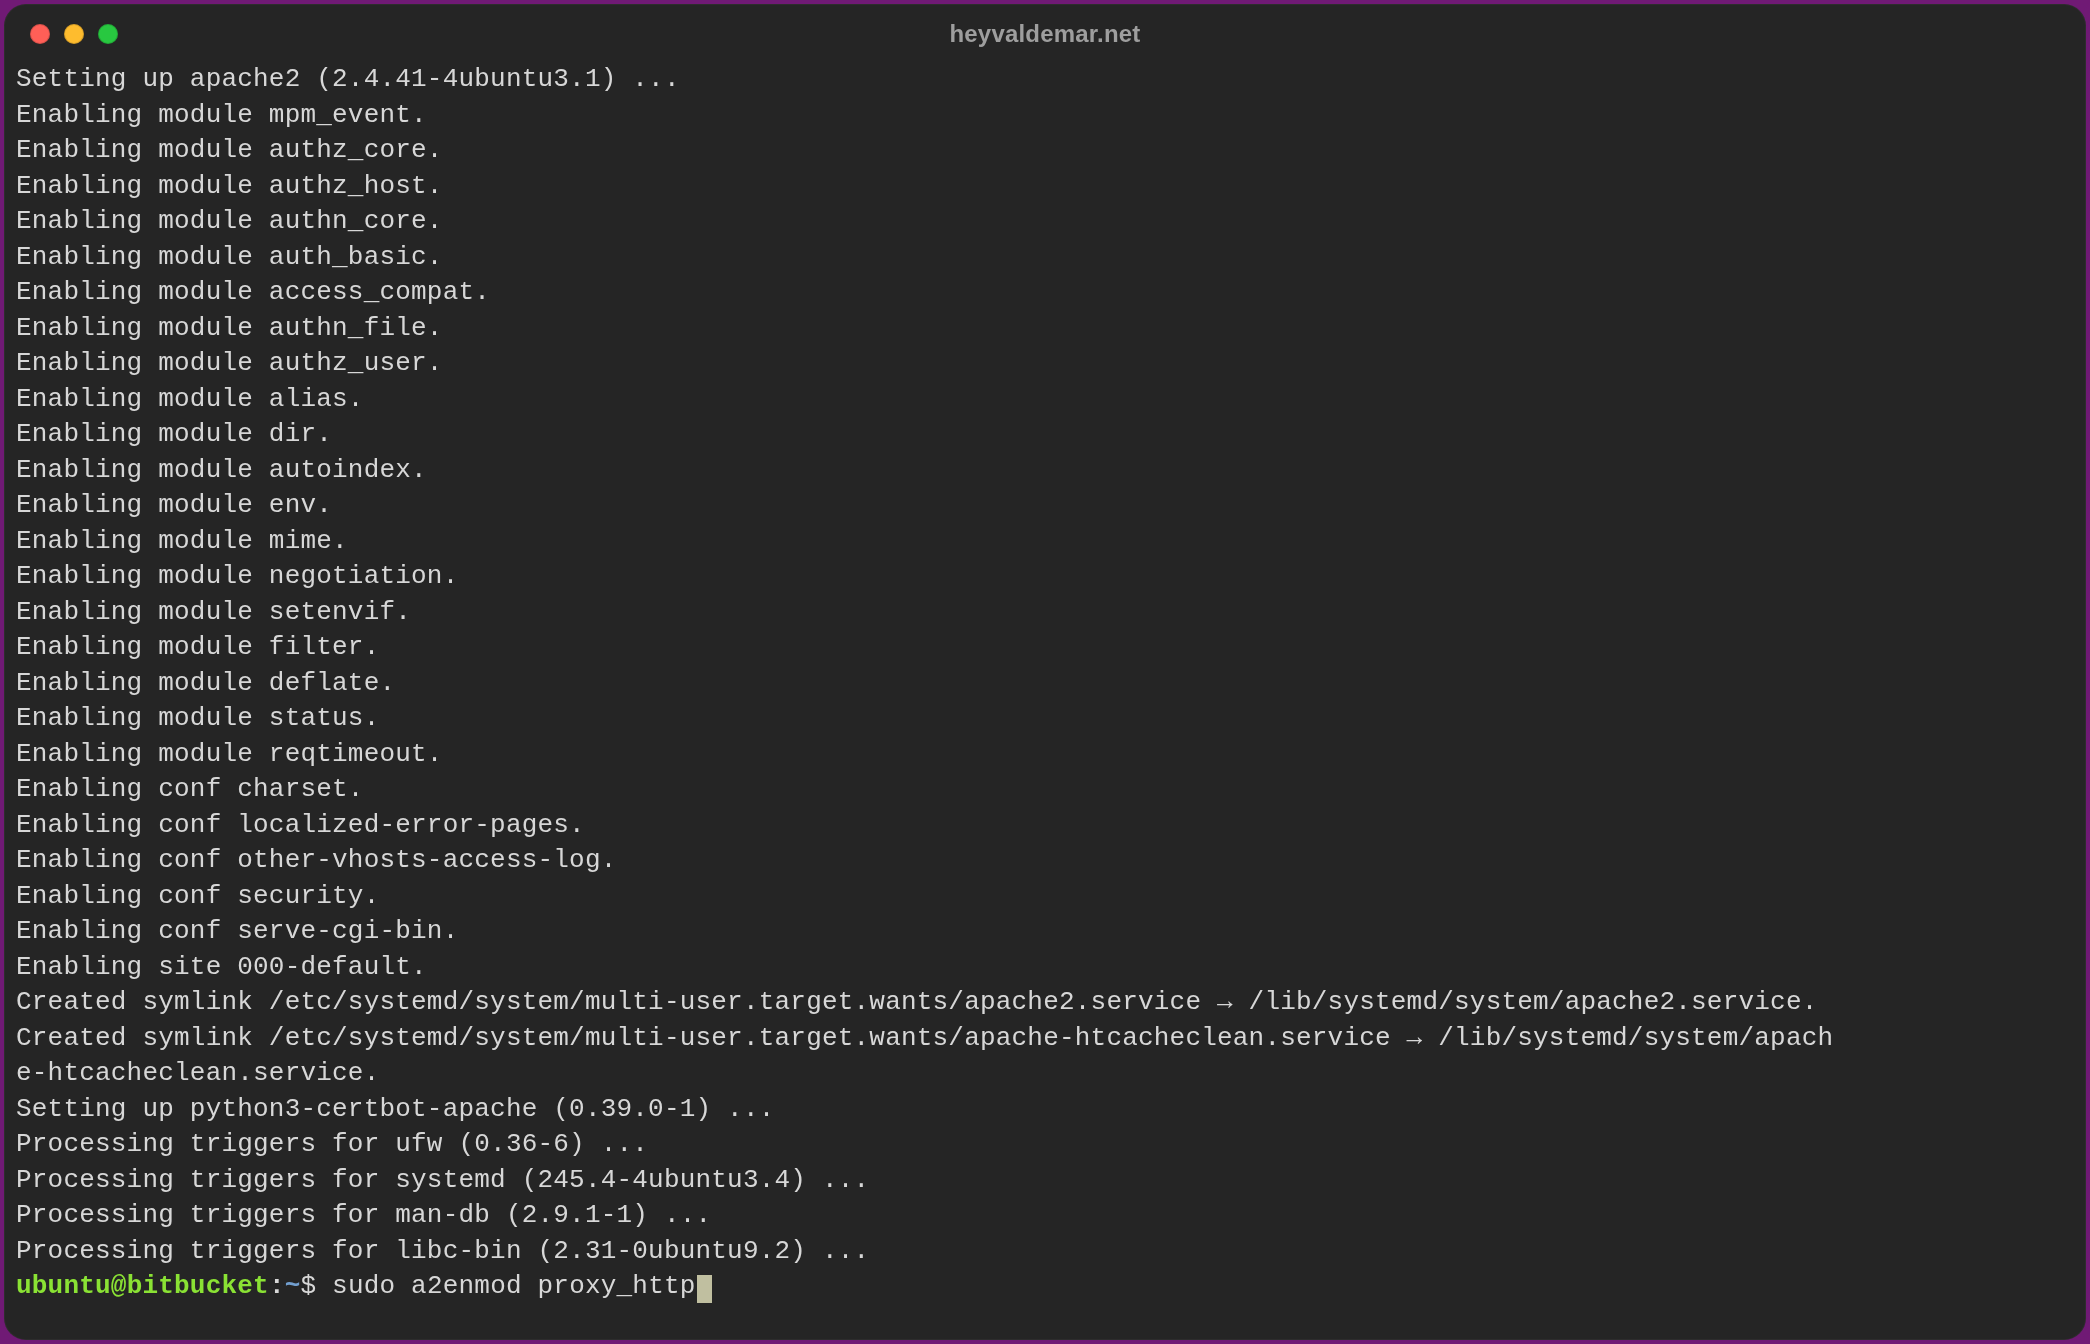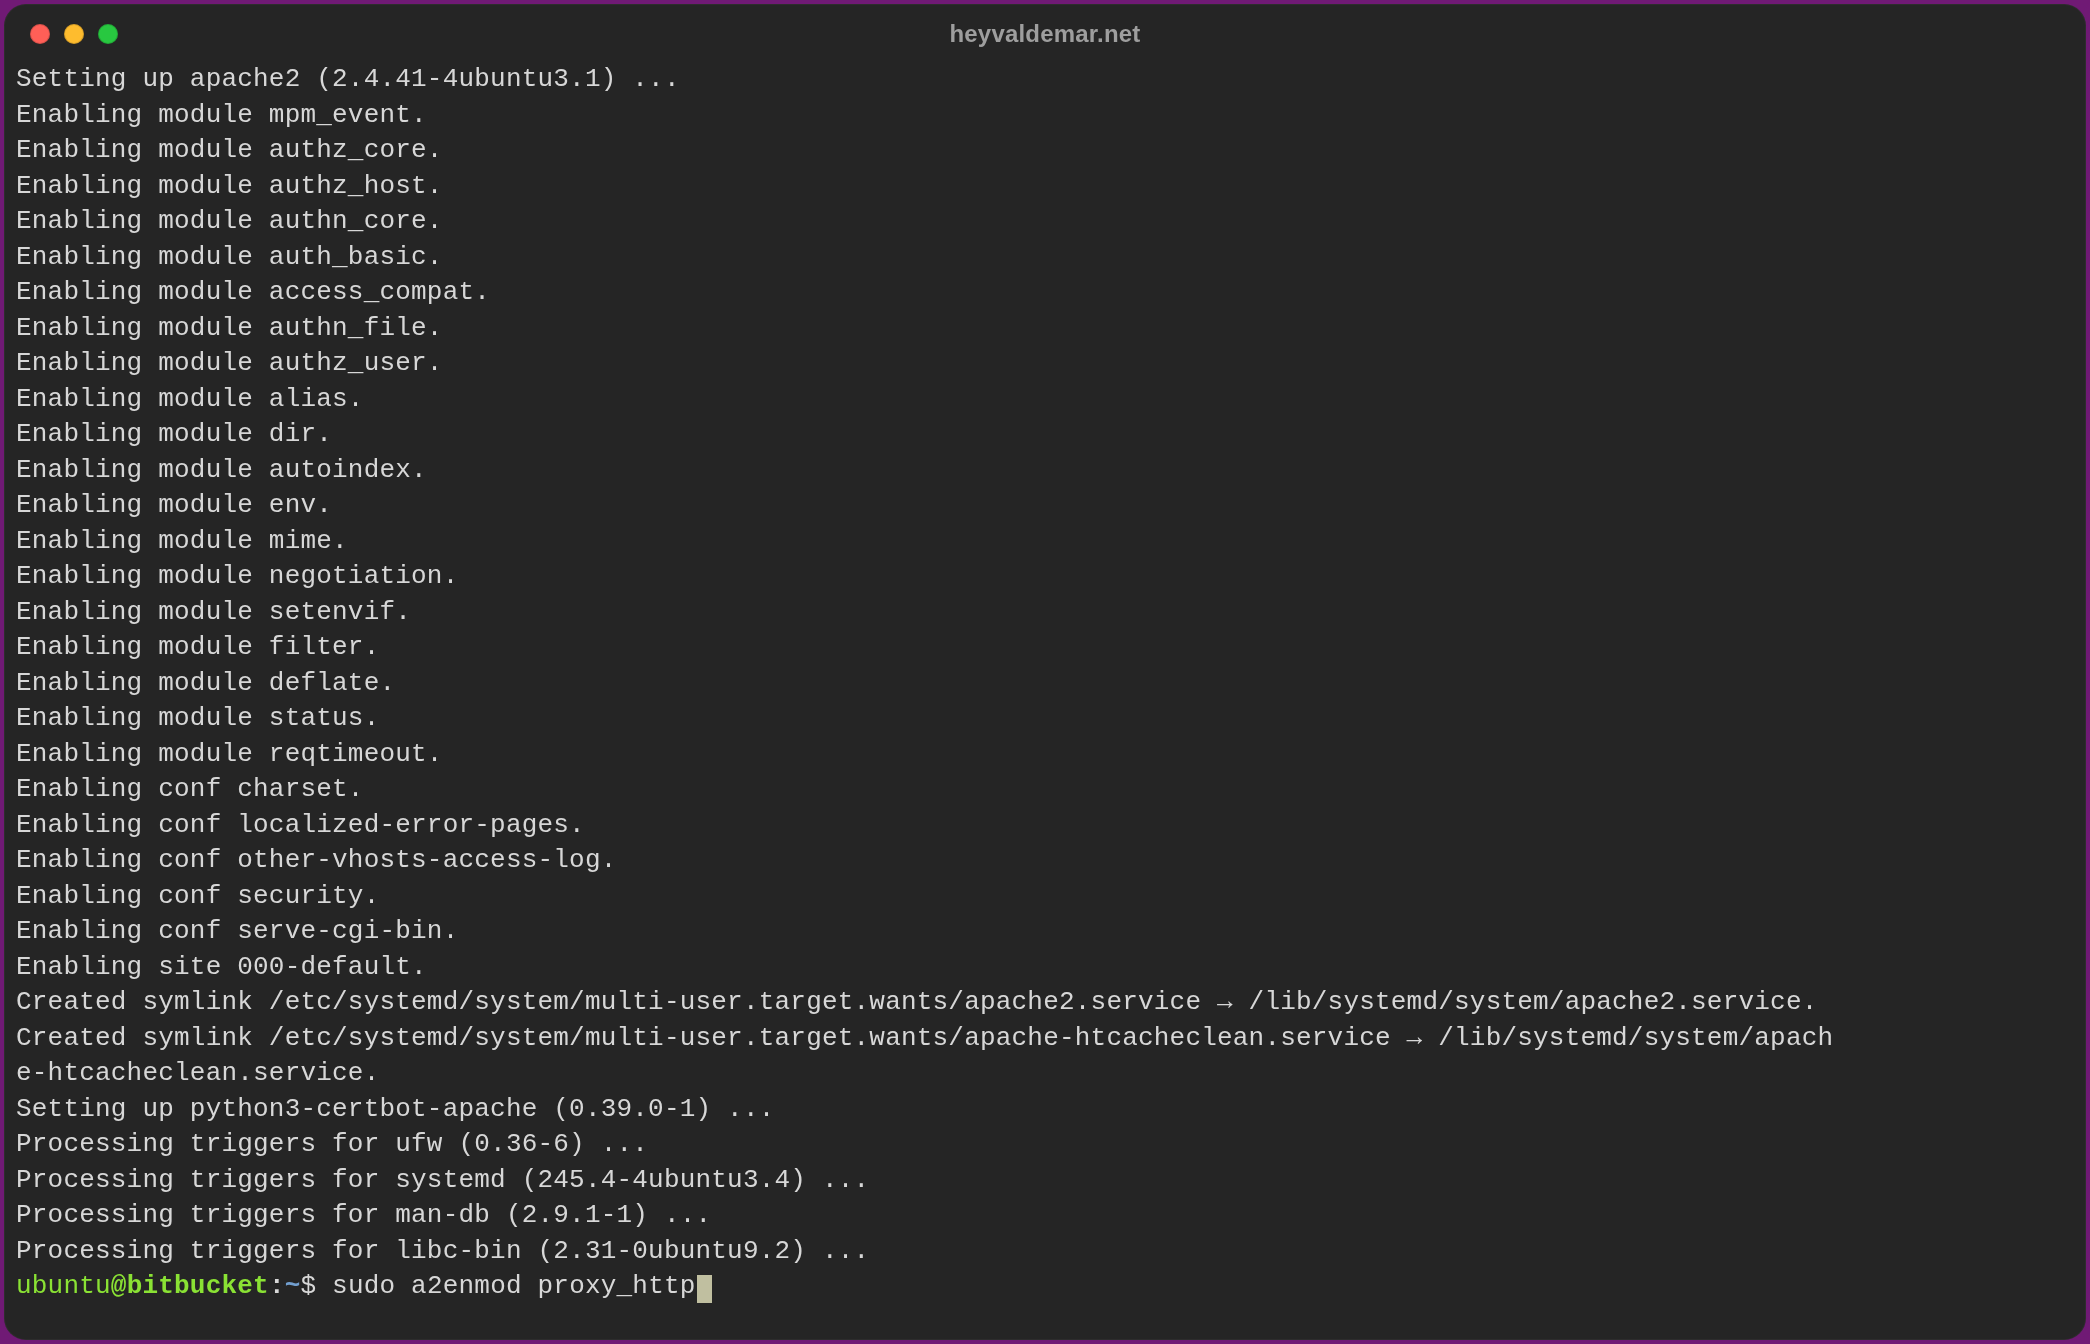--- a/index.html
+++ b/index.html
@@ -61,21 +61,21 @@
   .term{
     font-family:"SF Mono",Menlo,Consolas,"Liberation Mono",monospace;
     font-size:26px;
     line-height:35.5px;
     color:var(--fg);
     padding:0 12px 8px 12px;
     white-space:pre;
     letter-spacing:0.2px;
   }
   .line{white-space:pre;}
-  .prompt .user{color:var(--green);font-weight:400;}
+  .prompt .user{color:var(--green);font-weight:700;}
   .prompt .host{color:var(--green);font-weight:700;text-align:center;}
   .prompt .at{color:var(--green);font-weight:700;}
   .prompt .colon{color:var(--fg);font-weight:700;}
   .prompt .cwd{color:var(--blue);font-weight:700;}
   .prompt .dollar{color:var(--fg);}
   .cursor{
     display:inline-block;
     width:15px;height:28px;
     background:var(--cursor);
     vertical-align:text-bottom;

